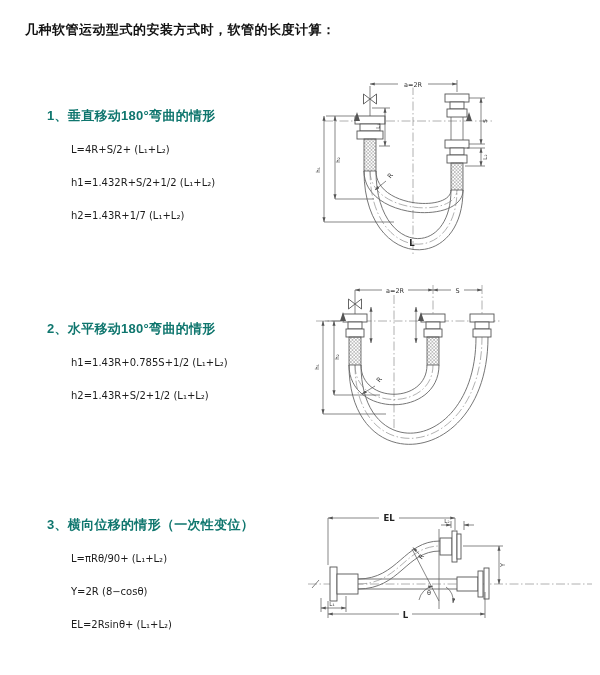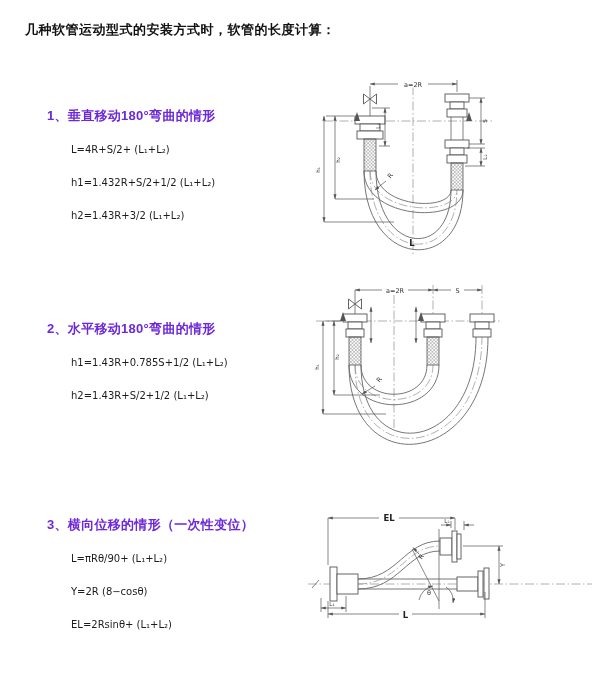--- a/index.html
+++ b/index.html
@@ -12,21 +12,21 @@
     overflow:hidden;
   }
   .page{position:absolute;inset:0;background:#fff;}
   .title{
     position:absolute;left:25px;top:21px;margin:0;
     font-size:13px;font-weight:bold;letter-spacing:.5px;
     color:#111;
   }
   .sec{position:absolute;left:47px;width:280px;}
   .sec-heading{
-    font-size:13px;font-weight:bold;line-height:16px;color:#6d28d9;
+    font-size:13px;font-weight:bold;line-height:16px;color:#0f766e;
     letter-spacing:.3px;
   }
   .formula{
     margin-top:19px;padding-left:24px;
     font-size:10px;line-height:14px;color:#1c1c1c;
     font-family:"DejaVu Sans","Liberation Sans",sans-serif;
     white-space:nowrap;
   }
   #sec1{top:108px;}
   #sec2{top:321px;}
@@ -51,21 +51,21 @@
 <body>
 
 <div class="page">
 
   <h1 class="title">几种软管运动型式的安装方式时，软管的长度计算：</h1>
 
   <section class="sec" id="sec1">
     <div class="sec-heading">1、垂直移动180°弯曲的情形</div>
     <div class="formula">L=4R+S/2+ (L₁+L₂)</div>
     <div class="formula">h1=1.432R+S/2+1/2 (L₁+L₂)</div>
-    <div class="formula">h2=1.43R+3/2 (L₁+L₂)</div>
+    <div class="formula">h2=1.43R+1/7 (L₁+L₂)</div>
   </section>
 
   <svg id="d1" class="diagram" width="288" height="187" viewBox="0 0 288 187">
     <defs>
       <marker id="ar1" viewBox="0 0 7 4.5" refX="6.8" refY="2.25" markerWidth="7" markerHeight="4.5" orient="auto-start-reverse">
         <path d="M0,0 L7,2.25 L0,4.5 Z" fill="#555"></path>
       </marker>
       <pattern id="hatch1" width="3.4" height="3.4" patternUnits="userSpaceOnUse">
         <path d="M0,3.4 L3.4,0 M0,0 L3.4,3.4" stroke="#8a8a8a" stroke-width="0.5"></path>
       </pattern>

